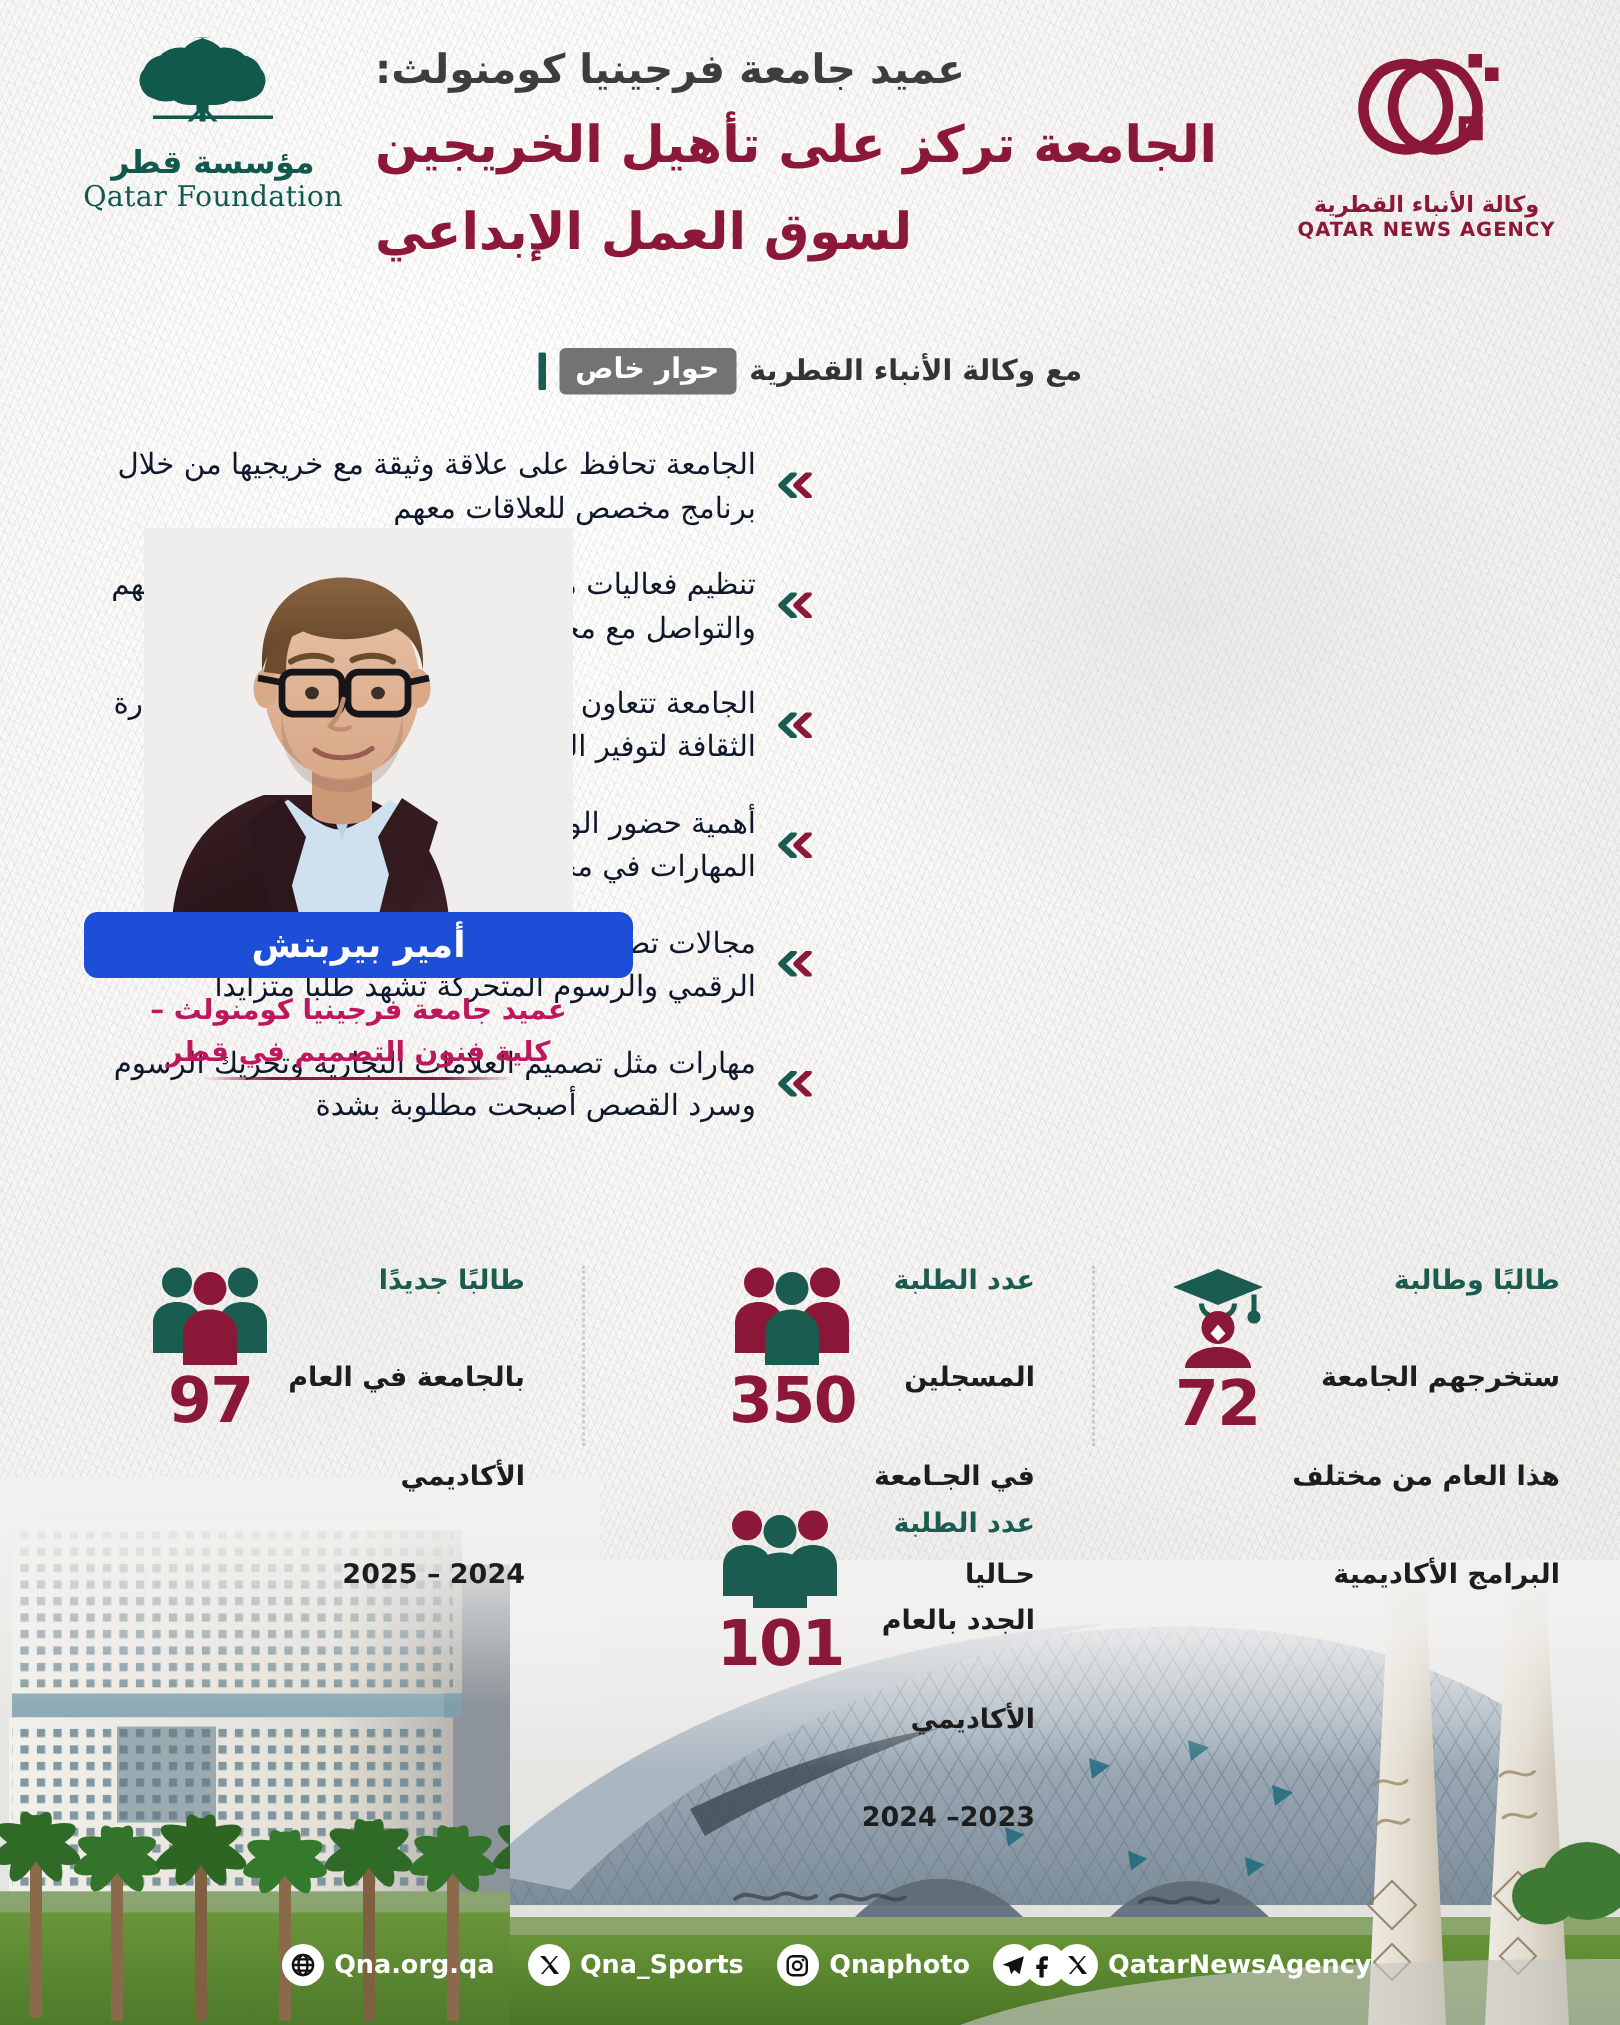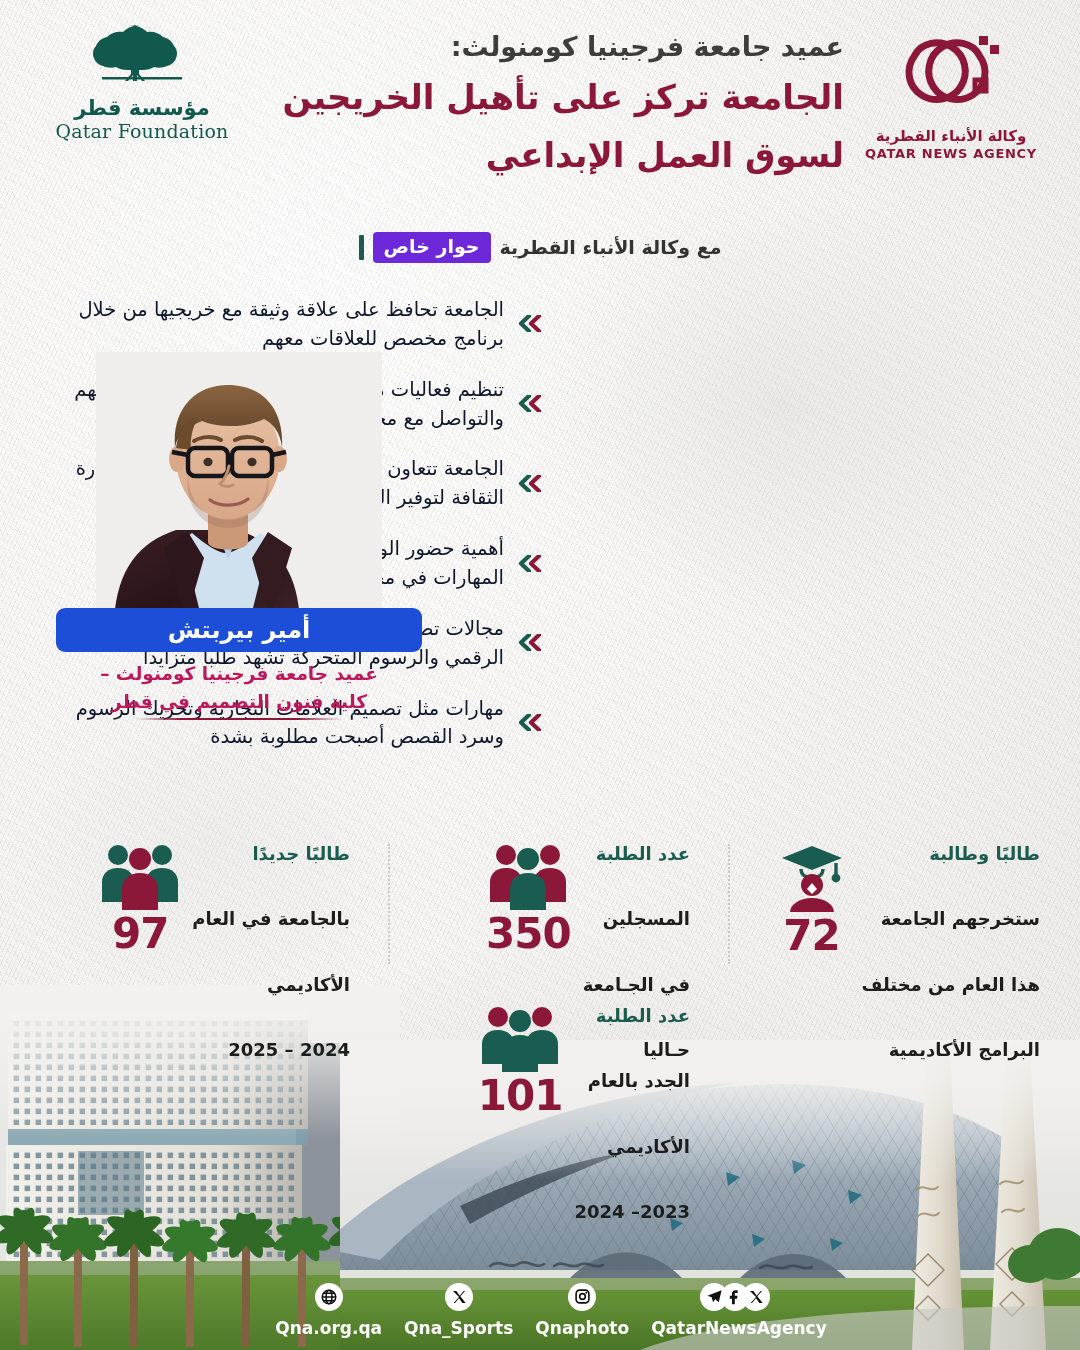--- a/index.html
+++ b/index.html
@@ -40,37 +40,37 @@
 
   .qf-logo{ position:absolute; left:42px; top:22px; width:200px; text-align:center; }
   .qf-tree{ display:block; margin:0 auto; }
   .qf-ar{ font-size:21px; color:#11584d; letter-spacing:1px; margin-top:2px; font-weight:700; }
   .qf-en{ font-family:"DejaVu Serif","Liberation Serif",serif; font-size:19px; color:#11584d; letter-spacing:.2px; }
 
   .qna-logo{ position:absolute; right:34px; top:24px; width:190px; text-align:center; }
   .qna-ar{ font-size:15px; color:#8b1838; font-weight:700; margin-top:3px; direction:rtl; }
   .qna-en{ font-size:13px; color:#8b1838; font-weight:700; letter-spacing:.7px; margin-top:1px; }
 
-  .head-text{ position:absolute; left:250px; right:236px; top:30px; text-align:right; }
+  .head-text{ position:absolute; left:250px; right:248px; top:30px; text-align:left; }
   .kicker{
     font-size:27px; font-weight:700; color:#3d3d3d;
     letter-spacing:-.2px; line-height:1.25;
   }
   .headline{
     margin-top:9px;
     font-size:34px; font-weight:700; color:#8b1838;
     line-height:1.45;
   }
 
   .badge-row{
     position:absolute; top:232px; left:0; width:1080px;
     display:flex; justify-content:center; align-items:center; gap:9px;
   }
   .badge-pill{
-    background:#6d28d9; color:#ffffff;
+    background:#737373; color:#ffffff;
     font-size:19px; font-weight:700;
     padding:3px 11px 5px; border-radius:4px;
     line-height:1.2;
   }
   .badge-rest{ font-size:19px; font-weight:700; color:#333333; }
   .badge-bar{ width:5px; height:25px; background:#1a5c4f; border-radius:1px; }
 
   
   .bullets{
     position:absolute; top:296px; right:538px; width:470px; z-index:6;
@@ -127,21 +127,21 @@
   .photo-fade-r{
     position:absolute; right:0; bottom:0; width:740px; height:310px; z-index:4; pointer-events:none;
     background:linear-gradient(to top, rgba(242,241,239,0) 55%, rgba(242,241,239,.82) 86%, #f2f1ef 100%);
   }
 
   
   .footer{
     position:absolute; left:0; bottom:18px; width:1080px; height:44px; z-index:9;
     display:flex; align-items:center; justify-content:center; gap:0;
   }
-  .soc-group{ display:flex; align-items:center; gap:7px; margin-left:22px; direction:ltr;flex-direction:column; }
+  .soc-group{ display:flex; align-items:center; gap:7px; margin-left:22px; direction:ltr; }
   .soc-icons{ display:flex; align-items:center; }
   .soc-icons .circ{ margin-left:-7px; }
   .circ{
     width:28px; height:28px; border-radius:50%; background:#ffffff;
     display:flex; align-items:center; justify-content:center; flex:0 0 auto;
   }
   .soc-label{ font-size:17px; font-weight:700; color:#ffffff; white-space:nowrap; }
 </style>
 </head>
 <body>

